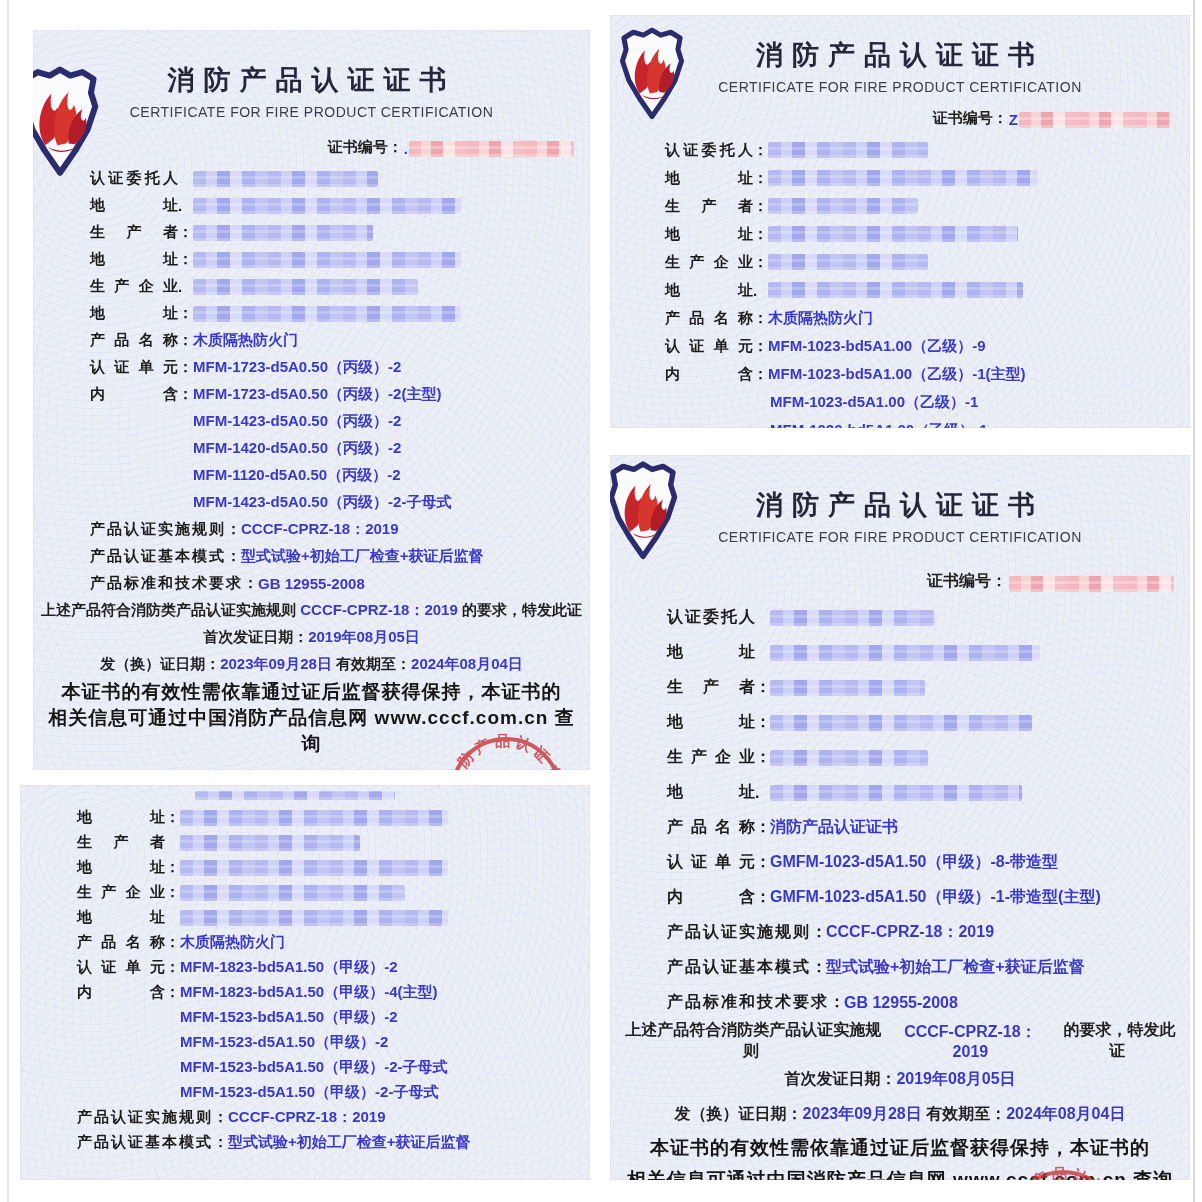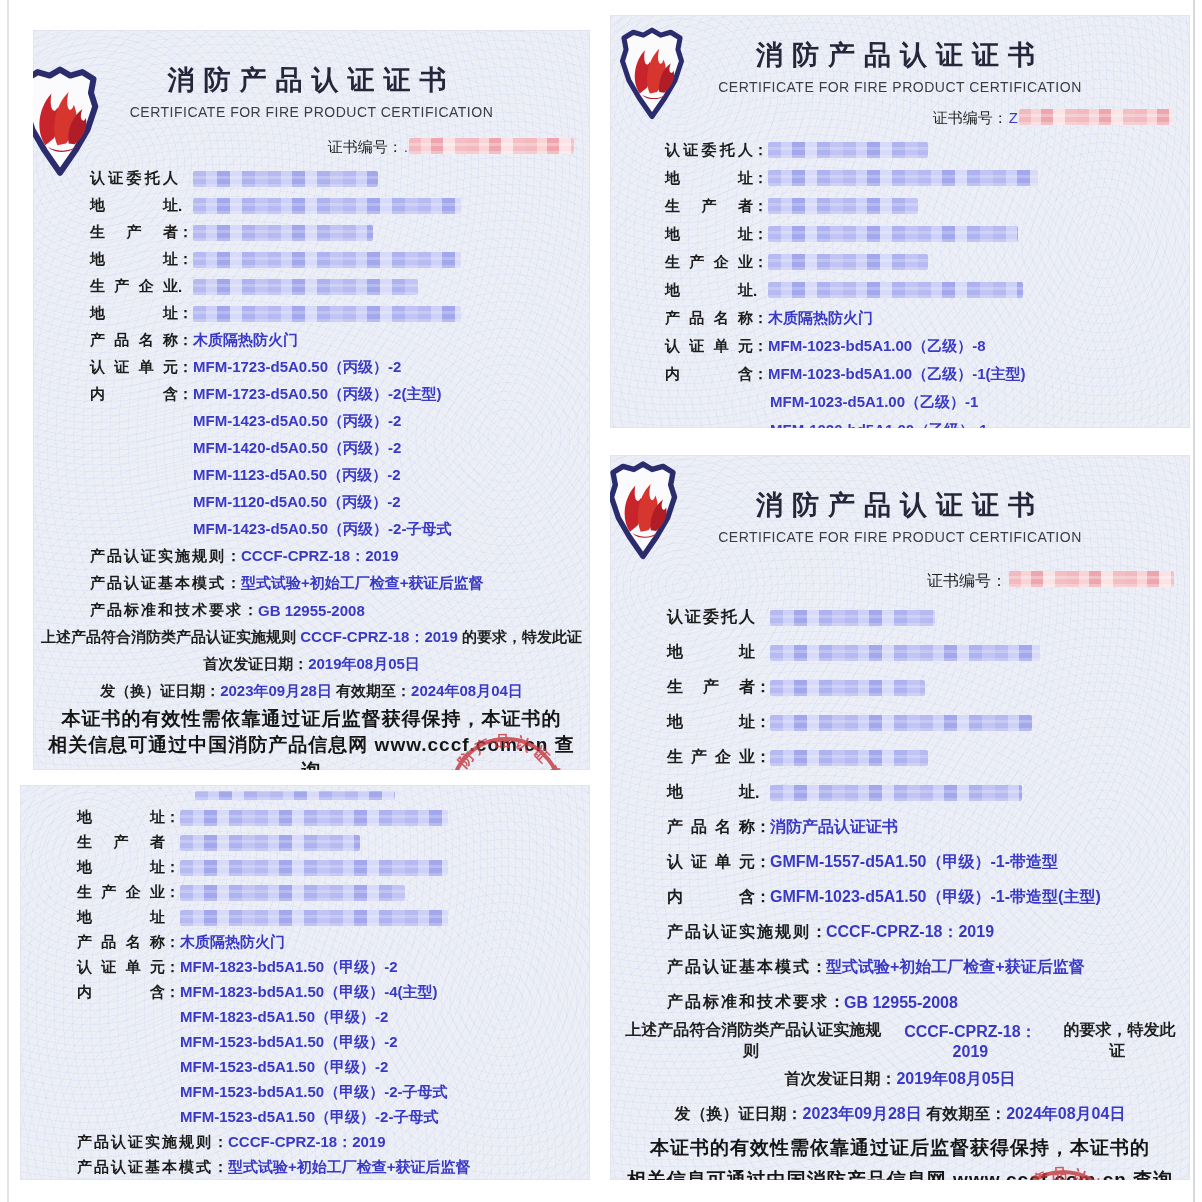--- a/index.html
+++ b/index.html
@@ -30,21 +30,21 @@
   .p3 .logo{left:6px;top:12px;width:72px;height:94px;}
   .p4 .logo{left:-6px;top:6px;width:78px;height:100px;}
 
   .titlewrap{text-align:center;}
   .p1 .titlewrap{margin-top:32px;}
   .p3 .titlewrap{margin-top:22px;}
   .p4 .titlewrap{margin-top:32px;}
   .title{font-size:27px;font-weight:700;letter-spacing:9px;color:#26263a;}
   .subtitle{font-size:14px;color:#3b3b45;margin-top:6px;letter-spacing:.5px;}
 
-  .certno{display:flex;justify-content:flex-end;align-items:flex-start;padding-right:16px;font-weight:400;}
+  .certno{display:flex;justify-content:flex-end;align-items:flex-end;padding-right:16px;font-weight:700;}
   .p1 .certno{margin-top:18px;}
   .p3 .certno{margin-top:14px;}
   .p4 .certno{margin-top:26px;}
   .certno .pfx{color:#3939c6;margin:0 1px;}
   .pinkblur{display:inline-block;height:16px;border-radius:2px;
     background:
       repeating-linear-gradient(0deg, rgba(255,255,255,.28) 0 3px, transparent 3px 8px),
       repeating-linear-gradient(90deg,#f2b9bf 0 12px,#f8d4d7 12px 22px,#eda6ad 22px 34px,#fbe3e5 34px 46px,#f3bfc4 46px 58px);
   }
 
@@ -157,23 +157,20 @@
         <span class="sep">：</span>
         <span class="val">MFM-1723-d5A0.50（丙级）-2(主型)</span>
       </div>
       <div class="row cont">
         <span class="val">MFM-1423-d5A0.50（丙级）-2</span>
       </div>
       <div class="row cont">
         <span class="val">MFM-1420-d5A0.50（丙级）-2</span>
       </div>
       <div class="row cont">
-        <span class="val">MFM-1123-d5A0.50（丙级）-2</span>
-      </div>
-      <div class="row cont">
         <span class="val">MFM-1120-d5A0.50（丙级）-2</span>
       </div>
       <div class="row cont">
         <span class="val">MFM-1423-d5A0.50（丙级）-2-子母式</span>
       </div>
       <div class="row">
         <span class="lbl wide">产品认证实施规则</span>
         <span class="sep">：</span>
         <span class="val">CCCF-CPRZ-18：2019</span>
       </div>
@@ -239,23 +236,20 @@
         <span class="lbl">认证单元</span>
         <span class="sep">：</span>
         <span class="val">MFM-1823-bd5A1.50（甲级）-2</span>
       </div>
       <div class="row">
         <span class="lbl">内含</span>
         <span class="sep">：</span>
         <span class="val">MFM-1823-bd5A1.50（甲级）-4(主型)</span>
       </div>
       <div class="row cont">
-        <span class="val">MFM-1823-d5A1.50（甲级）-2</span>
-      </div>
-      <div class="row cont">
         <span class="val">MFM-1523-bd5A1.50（甲级）-2</span>
       </div>
       <div class="row cont">
         <span class="val">MFM-1523-d5A1.50（甲级）-2</span>
       </div>
       <div class="row cont">
         <span class="val">MFM-1523-bd5A1.50（甲级）-2-子母式</span>
       </div>
       <div class="row cont">
         <span class="val">MFM-1523-d5A1.50（甲级）-2-子母式</span>
@@ -320,21 +314,21 @@
         <span class="blur" style="width: 255px;"></span>
       </div>
       <div class="row">
         <span class="lbl">产品名称</span>
         <span class="sep">：</span>
         <span class="val">木质隔热防火门</span>
       </div>
       <div class="row">
         <span class="lbl">认证单元</span>
         <span class="sep">：</span>
-        <span class="val">MFM-1023-bd5A1.00（乙级）-8</span>
+        <span class="val">MFM-1023-bd5A1.00（乙级）-9</span>
       </div>
       <div class="row">
         <span class="lbl">内含</span>
         <span class="sep">：</span>
         <span class="val">MFM-1023-bd5A1.00（乙级）-1(主型)</span>
       </div>
       <div class="row cont">
         <span class="val">MFM-1023-d5A1.00（乙级）-1</span>
       </div>
       <div class="row cont">
@@ -390,21 +384,21 @@
         <span class="blur" style="width: 252px;"></span>
       </div>
       <div class="row">
         <span class="lbl">产品名称</span>
         <span class="sep">：</span>
         <span class="val">消防产品认证证书</span>
       </div>
       <div class="row">
         <span class="lbl">认证单元</span>
         <span class="sep">：</span>
-        <span class="val">GMFM-1557-d5A1.50（甲级）-1-带造型</span>
+        <span class="val">GMFM-1023-d5A1.50（甲级）-8-带造型</span>
       </div>
       <div class="row">
         <span class="lbl">内含</span>
         <span class="sep">：</span>
         <span class="val">GMFM-1023-d5A1.50（甲级）-1-带造型(主型)</span>
       </div>
       <div class="row">
         <span class="lbl wide">产品认证实施规则</span>
         <span class="sep">：</span>
         <span class="val">CCCF-CPRZ-18：2019</span>

